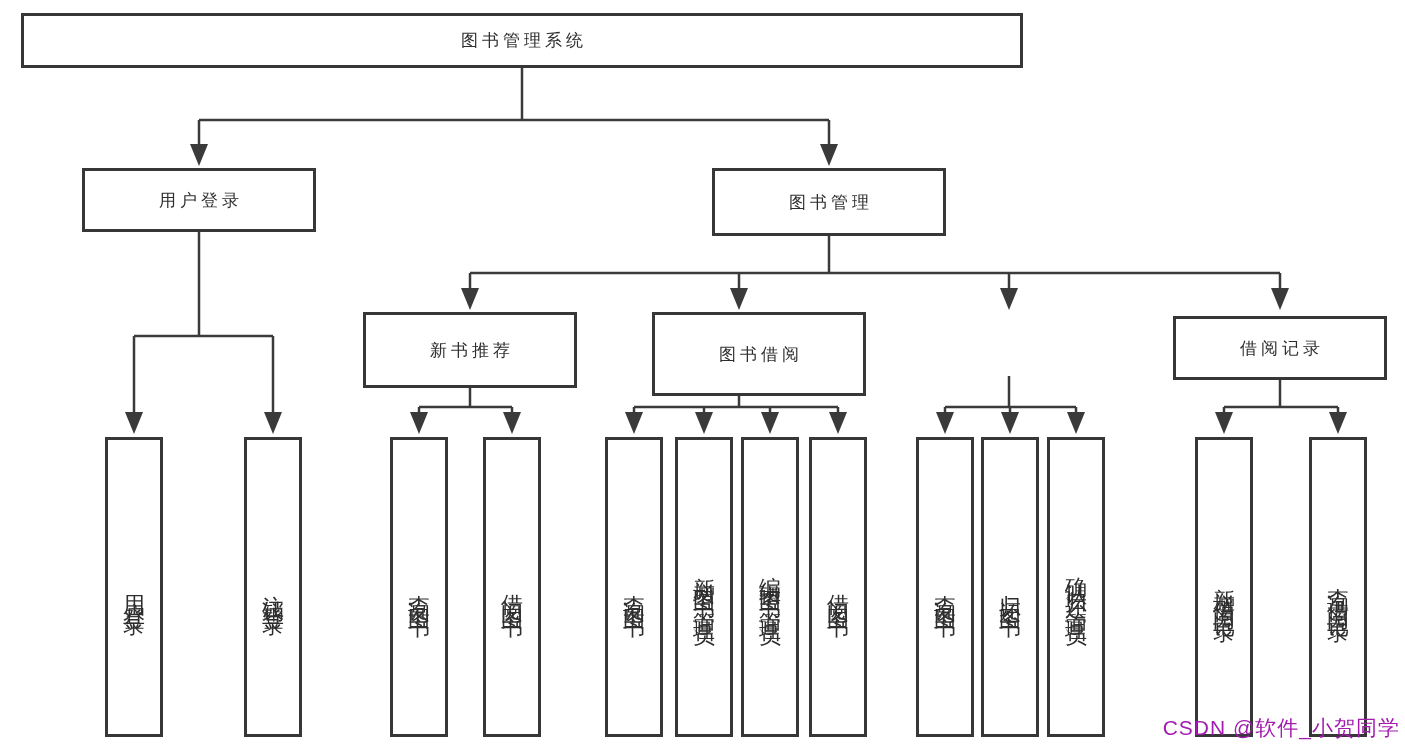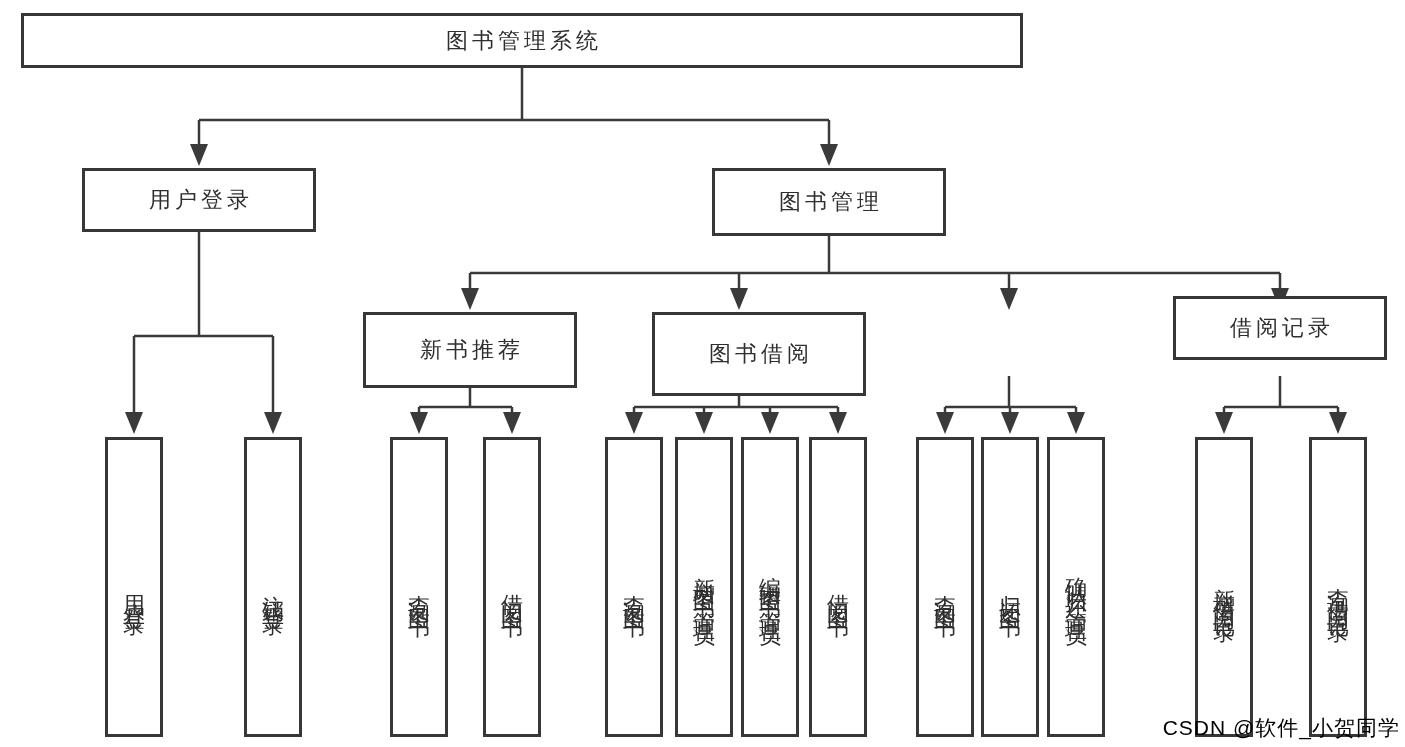--- a/index.html
+++ b/index.html
@@ -21,40 +21,40 @@
     box-sizing: border-box;
     background: #ffffff;
     border: 3px solid #373737;
     color: #2e2e2e;
     display: flex;
     align-items: center;
     justify-content: center;
     text-align: center;
   }
   .h-node {
-    font-size: 22px;
+    font-size: 17px;
     letter-spacing: 4px;
     padding-left: 4px; 
     white-space: nowrap;
   }
   .v-node {
     writing-mode: vertical-rl;
     text-orientation: mixed;
     font-size: 22px;
     letter-spacing: 7px;
     line-height: 1;
     padding-top: 7px; 
     white-space: nowrap;
   }
   .watermark {
     position: absolute;
     right: 5px;
     top: 714px;
     font-size: 21px;
-    color: #000000;
+    color: #a21caf;
     letter-spacing: 1px;
     white-space: nowrap;
     z-index: 5;
   }
   .line  { stroke: #3a3a3a; stroke-width: 2.5; fill: none; }
   .arrow { fill: #3a3a3a; stroke: none; }
 </style>
 </head>
 <body>
 
@@ -136,21 +136,21 @@
     </g>
   </svg>
 
   <div class="node h-node" style="left:21px; top:13px; width:1002px; height:55px;">图书管理系统</div>
 
   <div class="node h-node" style="left:82px; top:168px; width:234px; height:64px;">用户登录</div>
   <div class="node h-node" style="left:712px; top:168px; width:234px; height:68px;">图书管理</div>
 
   <div class="node h-node" style="left:363px; top:312px; width:214px; height:76px;">新书推荐</div>
   <div class="node h-node" style="left:652px; top:312px; width:214px; height:84px;">图书借阅</div>
-  <div class="node h-node" style="left:1173px; top:296px; width:214px; height:64px;">借阅记录</div>
+  <div class="node h-node" style="left:1173px; top:316px; width:214px; height:64px;">借阅记录</div>
 
   <div class="node v-node" style="left:105px; top:437px; width:58px; height:300px;">用户登录</div>
   <div class="node v-node" style="left:244px; top:437px; width:58px; height:300px;">注销登录</div>
 
   <div class="node v-node" style="left:390px; top:437px; width:58px; height:300px;">查询图书</div>
   <div class="node v-node" style="left:483px; top:437px; width:58px; height:300px;">借阅图书</div>
 
   <div class="node v-node" style="left:605px; top:437px; width:58px; height:300px;">查询图书</div>
   <div class="node v-node" style="left:675px; top:437px; width:58px; height:300px;">新增图书（管理员）</div>
   <div class="node v-node" style="left:741px; top:437px; width:58px; height:300px;">编辑图书（管理员）</div>

